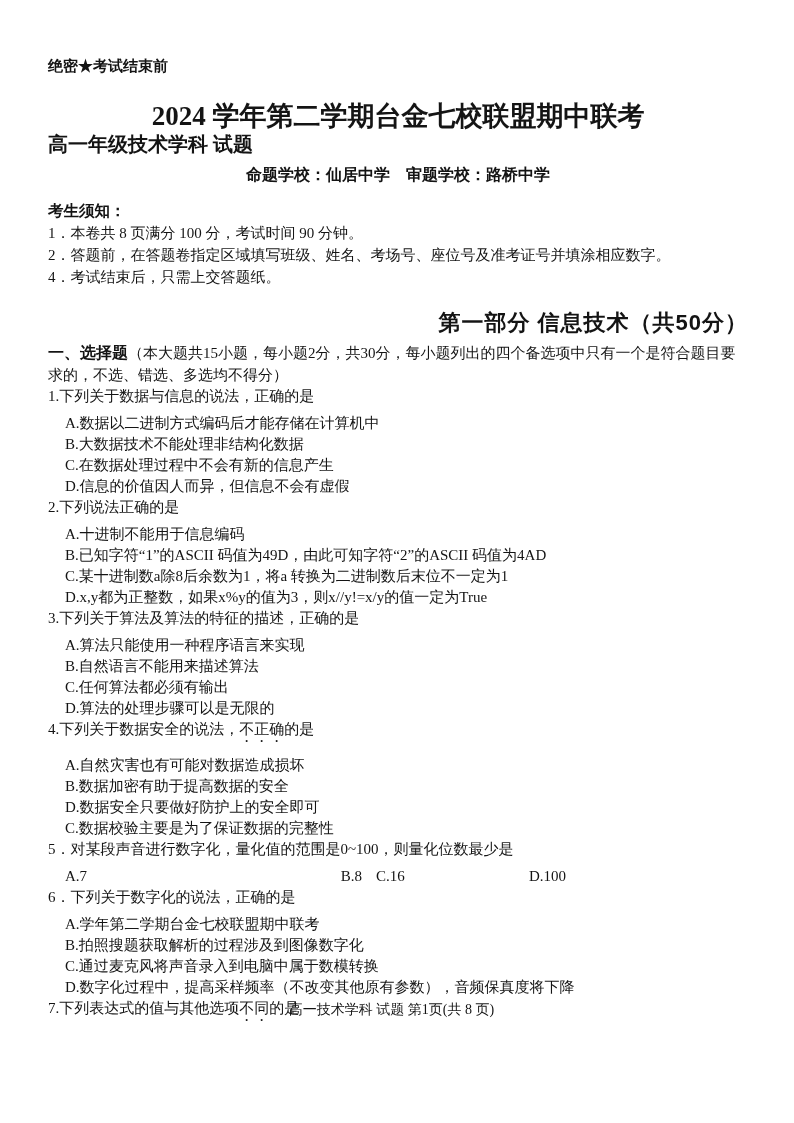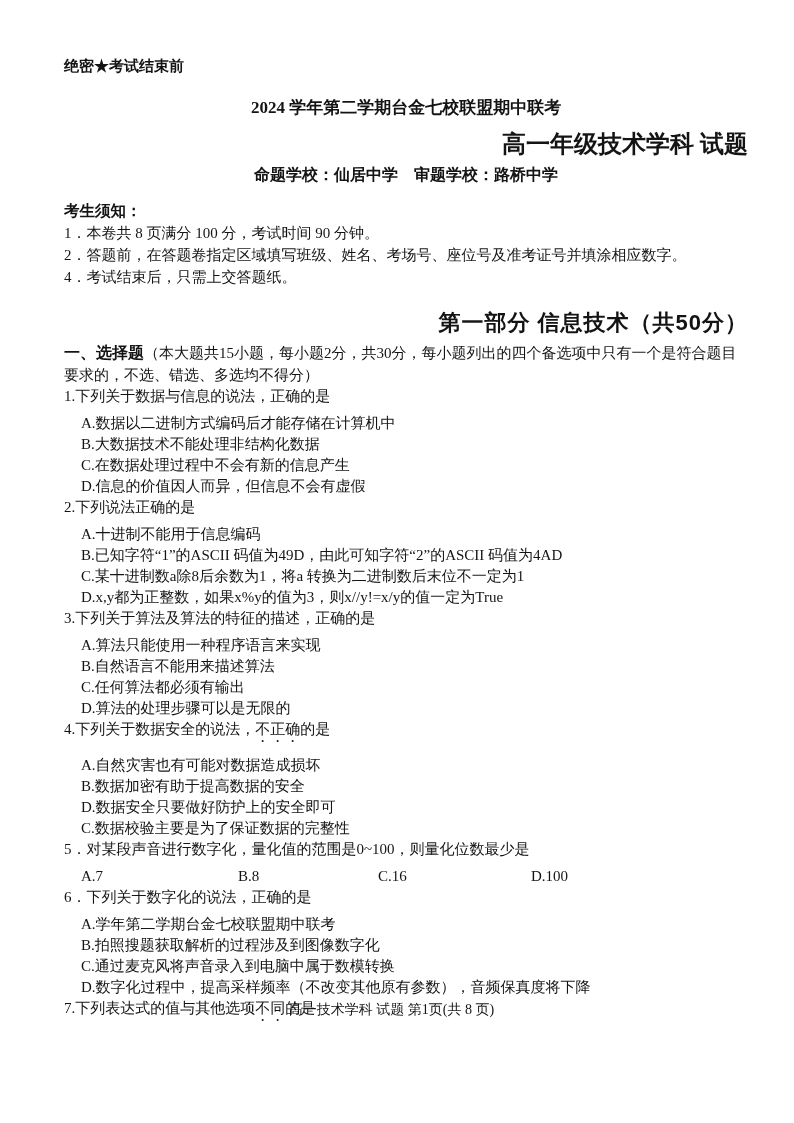--- a/index.html
+++ b/index.html
@@ -4,31 +4,31 @@
 <style>
   * { box-sizing: border-box; }
   html, body { margin: 0; padding: 0; background: #e8e8e8; }
   .page {
     width: 794px; height: 1123px;
     margin: 0 auto;
     background: #ffffff;
     color: #141414;
     font-family: "Liberation Serif", serif;
     position: relative;
-    padding: 56px 46px 0 64px;
+    padding: 56px 46px 0 48px;
     overflow: hidden;
   }
   .secret { font-weight: bold; font-size: 15px; line-height: 21px; }
   .title {
-    text-align: center; font-size: 17px; font-weight: bold;
-    line-height: 30px; margin-top: 16px;
+    text-align: center; font-size: 27px; font-weight: bold;
+    line-height: 30px; margin-top: 24px;
   }
   .subtitle {
-    text-align: right; font-size: 24px; font-weight: bold;
-    line-height: 27px; margin-top: 8px;
+    text-align: left; font-size: 20px; font-weight: bold;
+    line-height: 27px; margin-top: 0;
   }
   .schools {
     text-align: center; font-size: 16px; font-weight: bold;
     line-height: 22px; margin-top: 6px;
     font-family: "Liberation Sans", sans-serif;
   }
   .notice { margin-top: 14px; font-size: 15px; line-height: 22px; }
   .notice-heading { font-weight: bold; font-size: 15.5px; }
   .part-title {
     text-align: right; font-size: 22px; font-weight: bold;
@@ -36,22 +36,22 @@
     font-family: "Liberation Sans", sans-serif;
     letter-spacing: 1px;
   }
   .section-intro { font-size: 15px; line-height: 22px; margin-top: 4px; }
   .section-heading { font-weight: bold; font-size: 16px; }
   .question { font-size: 15px; line-height: 21px; }
   .q-options > div { padding-left: 17px; }
   .q-options.gap-top { margin-top: 9px; }
   .q-options-row { display: flex; padding-left: 17px; }
   .q-options-row .opt-a { width: 157px; }
-  .q-options-row .opt-b { width: 140px; }
-  .q-options-row .opt-c { width: 153px; }
+  .q-options-row .opt-b { width: 140px; text-align: right; }
+  .q-options-row .opt-c { width: 153px; margin-left: 14px; }
   .emph {
     -webkit-text-emphasis: filled dot #141414;
     -webkit-text-emphasis-position: under left;
     text-emphasis: filled dot #141414;
     text-emphasis-position: under left;
   }
   .footer {
     position: absolute; left: 0; right: 11px; top: 1000px;
     text-align: center; font-size: 14px; line-height: 20px;
   }

